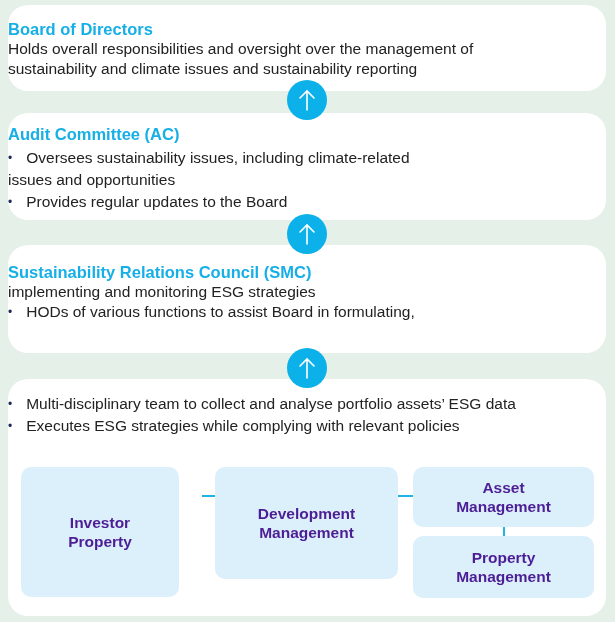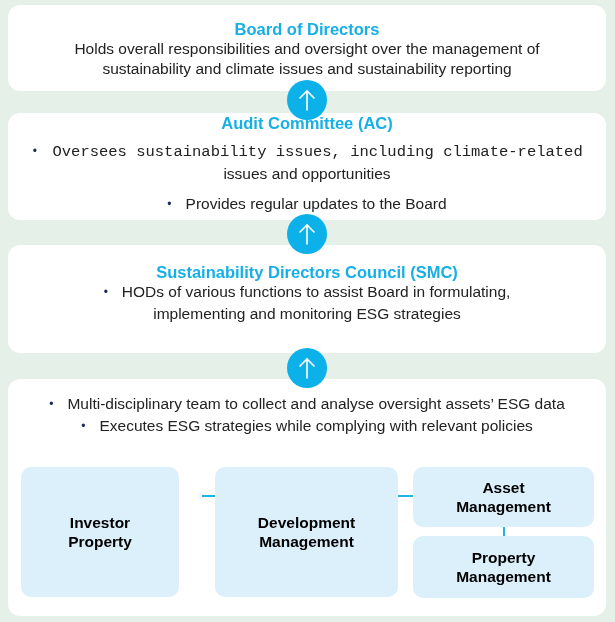--- a/index.html
+++ b/index.html
@@ -1,33 +1,33 @@
 <!DOCTYPE html>
 <html><head>
 <meta charset="utf-8">
 <style>
   html, body { margin:0; padding:0; }
   body {
     width:615px; height:622px; background:#e5f0e8; position:relative; overflow:hidden;
     font-family:"Liberation Sans", sans-serif;
   }
   .card {
-    position:absolute; left:8px; width:598px; background:#ffffff; border-radius:12px;
-    text-align:center; box-sizing:border-box;
+    position:absolute; left:8px; width:598px; background:#ffffff; border-radius:20px;
+    text-align:left; box-sizing:border-box;
   }
   .title { color:#16afe6; font-weight:bold; font-size:16.5px; line-height:20px; }
   .line { color:#222222; font-size:15.5px; line-height:19.5px; }
   .bullet { color:#1c2a5a; font-size:12px; margin-right:14px; position:relative; top:-1px; }
   .arrow {
     position:absolute; left:287px; width:40px; height:40px; border-radius:50%;
     background:#0bb1e8; z-index:5; display:flex; align-items:center; justify-content:center;
   }
   .unit {
     position:absolute; background:#dcf0fb; border-radius:10px;
-    color:#000000; font-weight:bold; font-size:15.5px; line-height:19px;
+    color:#4c1d95; font-weight:bold; font-size:15.5px; line-height:19px;
     display:flex; align-items:center; justify-content:center; text-align:center;
   }
   .unit span { display:block; }
   .hconn { position:absolute; height:2px; background:#1db4e6; }
   .vconn { position:absolute; width:2px; background:#1db4e6; }
 </style>
 </head>
 <body>
 
 <div class="card" style="top:5px;height:86px;padding-top:14px;">
@@ -35,68 +35,68 @@
   <div class="line">Holds overall responsibilities and oversight over the management of</div>
   <div class="line">sustainability and climate issues and sustainability reporting</div>
 </div>
 
 <div class="arrow" style="top:80px;">
   <svg width="20" height="24" viewBox="0 0 20 24">
       <path d="M10 22 V3 M3 10 L10 3 L17 10" stroke="#fff" stroke-width="1.6" fill="none" stroke-linecap="round"></path>
     </svg>
 </div>
 
-<div class="card" style="top:113px;height:107px;">
+<div class="card" style="top:113px;height:107px;padding-top:11px;">
   <div class="title">Audit Committee (AC)</div>
-  <div class="line" style="margin-top:10px;font-family:Liberation Mono, monospace;">
+  <div class="line" style="margin-top:4px;">
     <span class="bullet">•</span><span>Oversees sustainability issues, including climate-related</span>
   </div>
   <div class="line">issues and opportunities</div>
-  <div class="line" style="margin-top:11px;">
+  <div class="line" style="margin-top:3px;">
     <span class="bullet">•</span><span>Provides regular updates to the Board</span>
   </div>
 </div>
 
 <div class="arrow" style="top:214px;">
   <svg width="20" height="24" viewBox="0 0 20 24">
       <path d="M10 22 V3 M3 10 L10 3 L17 10" stroke="#fff" stroke-width="1.6" fill="none" stroke-linecap="round"></path>
     </svg>
 </div>
 
 <div class="card" style="top:245px;height:108px;padding-top:17px;">
-  <div class="title">Sustainability Directors Council (SMC)</div>
+  <div class="title">Sustainability Relations Council (SMC)</div>
+  <div class="line">implementing and monitoring ESG strategies</div>
   <div class="line">
     <span class="bullet">•</span><span>HODs of various functions to assist Board in formulating,</span>
   </div>
-  <div class="line">implementing and monitoring ESG strategies</div>
 </div>
 
 <div class="arrow" style="top:348px;">
   <svg width="20" height="24" viewBox="0 0 20 24">
       <path d="M10 22 V3 M3 10 L10 3 L17 10" stroke="#fff" stroke-width="1.6" fill="none" stroke-linecap="round"></path>
     </svg>
 </div>
 
 <div class="card" style="top:379px;height:237px;padding-top:15px;">
   <div class="line">
-    <span class="bullet">•</span><span>Multi-disciplinary team to collect and analyse oversight assets’ ESG data</span>
+    <span class="bullet">•</span><span>Multi-disciplinary team to collect and analyse portfolio assets’ ESG data</span>
   </div>
   <div class="line">
     <span class="bullet">•</span><span>Executes ESG strategies while complying with relevant policies</span>
   </div>
 </div>
 
 <div class="unit" style="left:21px;top:467px;width:158px;height:130px;">
   <div>
       <span>Investor</span>
       <span>Property</span>
     </div>
 </div>
 <div class="hconn" style="left:202px;top:495px;width:13px;"></div>
-<div class="unit" style="left:215px;top:467px;width:183px;height:130px;">
+<div class="unit" style="left:215px;top:467px;width:183px;height:112px;">
   <div>
       <span>Development</span>
       <span>Management</span>
     </div>
 </div>
 <div class="hconn" style="left:398px;top:495px;width:15px;"></div>
 <div class="unit" style="left:413px;top:467px;width:181px;height:60px;">
   <div>
       <span>Asset</span>
       <span>Management</span>

